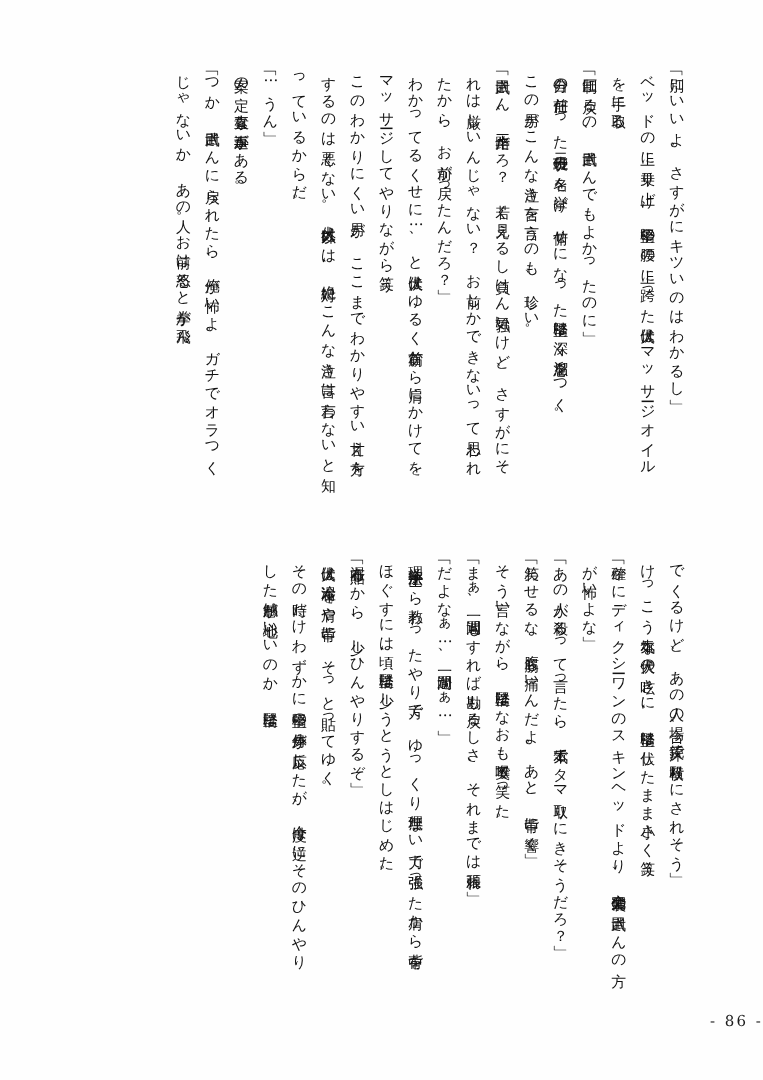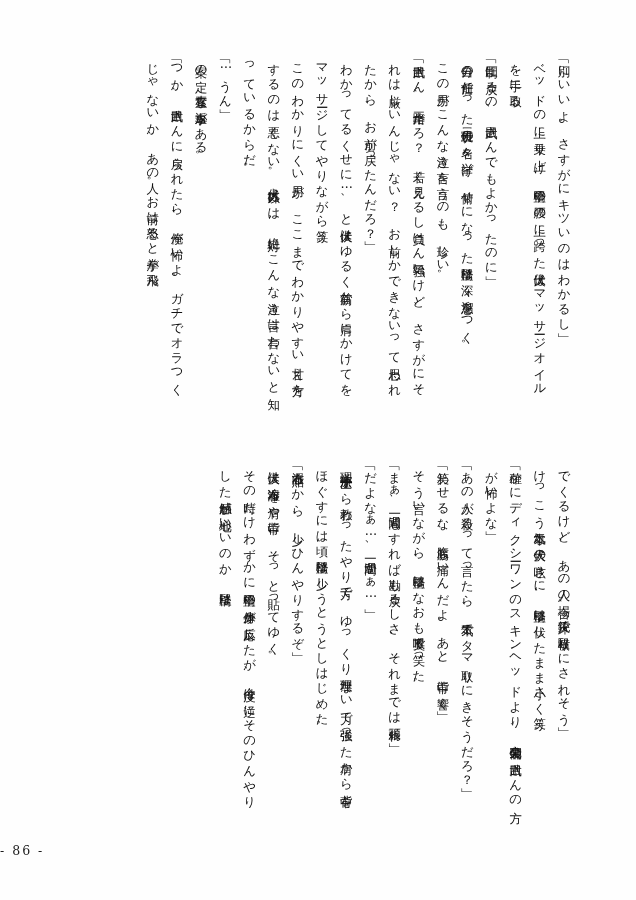--- a/index.html
+++ b/index.html
@@ -56,21 +56,21 @@
     padding: 0;
     text-indent: 0;
   }
 
   
   #footer {
     position: absolute;
     left: 0;
     right: 0;
     bottom: 42px;
-    text-align: left;
+    text-align: right;
     font-size: 12.5px;
     letter-spacing: 2px;
     color: #1a1a1a;
     font-family: "DejaVu Serif", "Liberation Serif", serif;
   }
   #footer .num {
     display: inline-block;
   }
 </style>
 </head>

